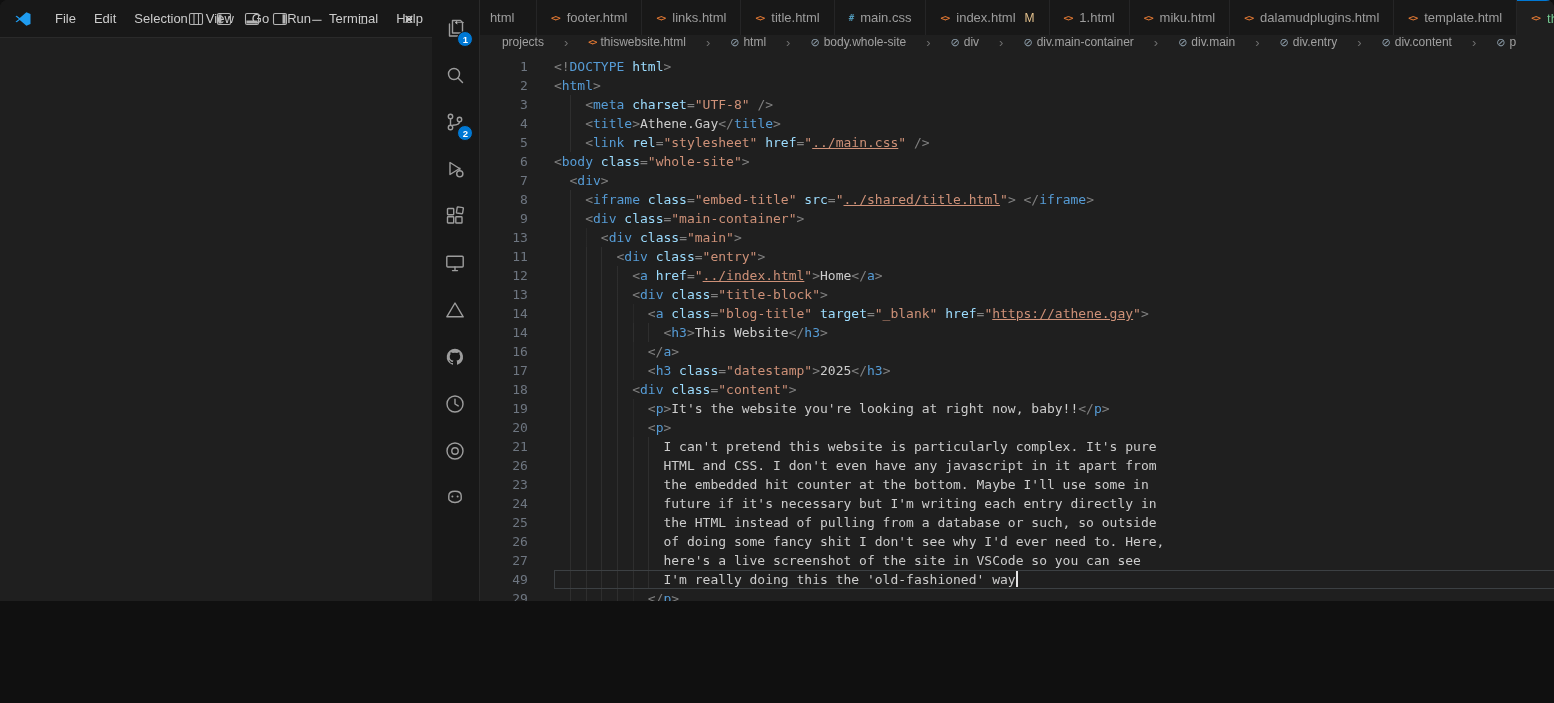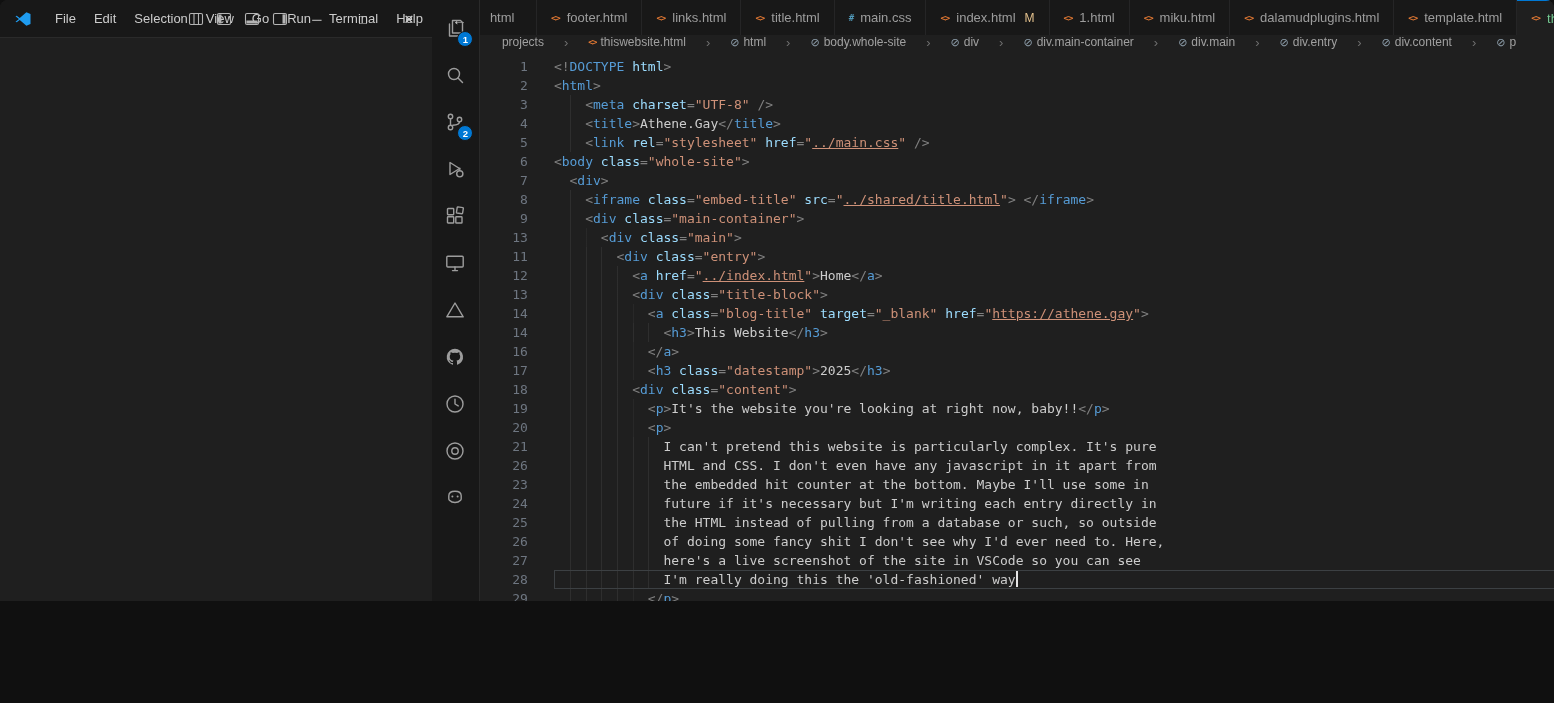--- a/index.html
+++ b/index.html
@@ -342,21 +342,21 @@
             <div class="gutter-num">18</div>
             <div class="gutter-num">19</div>
             <div class="gutter-num">20</div>
             <div class="gutter-num">21</div>
             <div class="gutter-num">26</div>
             <div class="gutter-num">23</div>
             <div class="gutter-num">24</div>
             <div class="gutter-num">25</div>
             <div class="gutter-num">26</div>
             <div class="gutter-num">27</div>
-            <div class="gutter-num">28</div>
+            <div class="gutter-num">49</div>
             <div class="gutter-num">29</div>
             <div class="gutter-num">30</div>
             <div class="gutter-num current">31</div>
             <div class="gutter-num">21</div>
           </div>
         <div id="code">
             <div class="code-line"><span class="sp">&lt;!</span><span class="st">DOCTYPE</span><span class="sx"> </span><span class="sa">html</span><span class="sp">&gt;</span></div>
             <div class="code-line"><span class="sp">&lt;</span><span class="st">html</span><span class="sp">&gt;</span></div>
             <div class="code-line" style="background-image: repeating-linear-gradient(to right, rgb(46, 46, 46) 0px, rgb(46, 46, 46) 1px, transparent 1px, transparent 2ch); background-repeat: no-repeat; background-position: 2ch 0px; background-size: calc(0ch + 1px) 100%;"><span class="sx">    </span><span class="sp">&lt;</span><span class="st">meta</span><span class="sx"> </span><span class="sa">charset</span><span class="sp">=</span><span class="ss">"UTF-8"</span><span class="sp"> /&gt;</span></div>
             <div class="code-line" style="background-image: repeating-linear-gradient(to right, rgb(46, 46, 46) 0px, rgb(46, 46, 46) 1px, transparent 1px, transparent 2ch); background-repeat: no-repeat; background-position: 2ch 0px; background-size: calc(0ch + 1px) 100%;"><span class="sx">    </span><span class="sp">&lt;</span><span class="st">title</span><span class="sp">&gt;</span><span class="sx">Athene.Gay</span><span class="sp">&lt;/</span><span class="st">title</span><span class="sp">&gt;</span></div>

